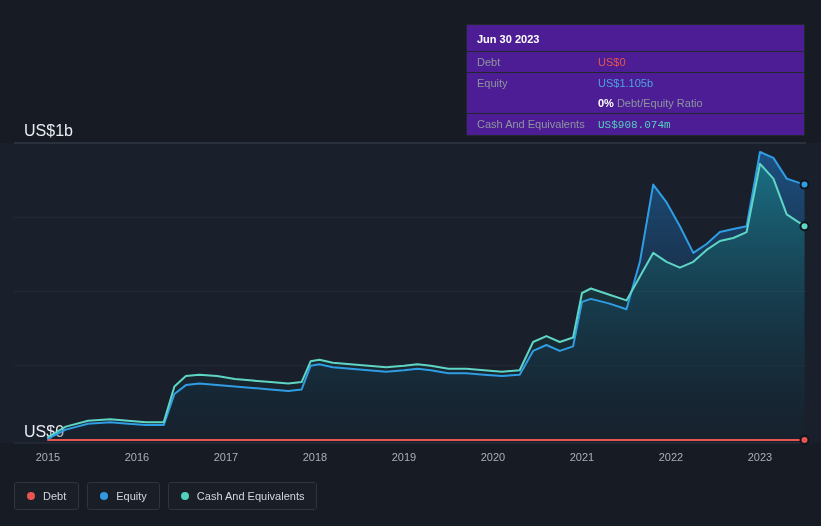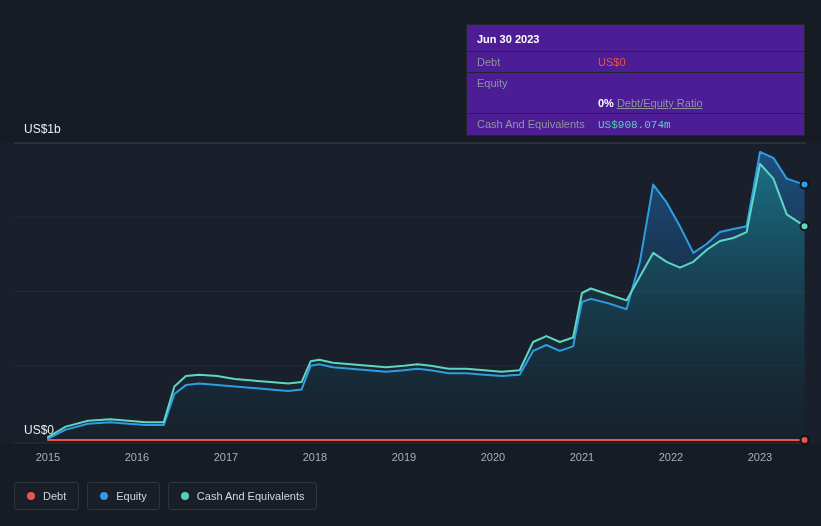--- a/index.html
+++ b/index.html
@@ -2,40 +2,40 @@
 <html><head>
 <meta charset="utf-8">
 <style>
   html,body{margin:0;padding:0;background:#10141b;}
   .page{
     position:relative;width:821px;height:526px;overflow:hidden;
     background:#161b24;font-family:"Liberation Sans",sans-serif;
     -webkit-font-smoothing:antialiased;
   }
   .plot-band{position:absolute;left:0;top:143px;width:821px;height:300px;background:#1a202b;}
-  .y-label{position:absolute;left:24px;color:#e9ecf0;font-size:12px;}
+  .y-label{position:absolute;left:24px;color:#e9ecf0;font-size:16px;}
   .y-top{top:122px;}
   .y-bottom{top:423px;}
   #chart{position:absolute;left:14px;top:120px;overflow:visible;}
 
   
   .tooltip{
     position:absolute;left:466px;top:24px;width:339px;box-sizing:border-box;
     background:#4c1d95;border:1px solid #22272e;color:#ffffff;font-size:11px;
   }
   .tt-date{padding:8px 10px 6px;font-weight:bold;border-bottom:1px solid #22272e;}
   .tt-row{display:flex;align-items:baseline;padding:4px 10px;}
   .tt-row.sep{border-bottom:1px solid #22272e;}
   .tt-label{width:121px;color:#8e959e;flex:none;}
   .tt-value{flex:1;}
   .v-debt{color:#e8554e;}
   .v-equity{color:#4da3e0;}
   .v-cash{color:#55cfbf;font-family:Liberation Mono, monospace;}
   .rb{color:#ffffff;font-weight:bold;}
-  .rest{color:#8e959e;margin-left:3px;text-decoration:underline;}
+  .rest{color:#8e959e;margin-left:3px;}
 
   
   .legend{position:absolute;left:14px;top:482px;display:flex;gap:8px;}
   .legend-item{
     display:flex;align-items:center;gap:8px;padding:7px 12px;
     border:1px solid #2c3540;border-radius:3px;background:rgba(255,255,255,0.015);
     font-size:11px;color:#d2d7dd;cursor:pointer;white-space:nowrap;
   }
   .dot{width:8px;height:8px;border-radius:50%;flex:none;}
 </style>
@@ -85,20 +85,21 @@
     </svg>
 
   <div class="tooltip">
     <div class="tt-date">Jun 30 2023</div>
     <div class="tt-row sep">
       <span class="tt-label">Debt</span>
       <span class="tt-value v-debt">US$0</span>
     </div>
     <div class="tt-row">
       <span class="tt-label">Equity</span>
+      <span class="tt-value v-equity">US$1.105b</span>
     </div>
     <div class="tt-row sep">
       <span class="tt-label"></span>
       <span class="tt-value">
         <b class="rb">0%</b><span class="rest">Debt/Equity Ratio</span>
       </span>
     </div>
     <div class="tt-row">
       <span class="tt-label">Cash And Equivalents</span>
       <span class="tt-value v-cash">US$908.074m</span>

